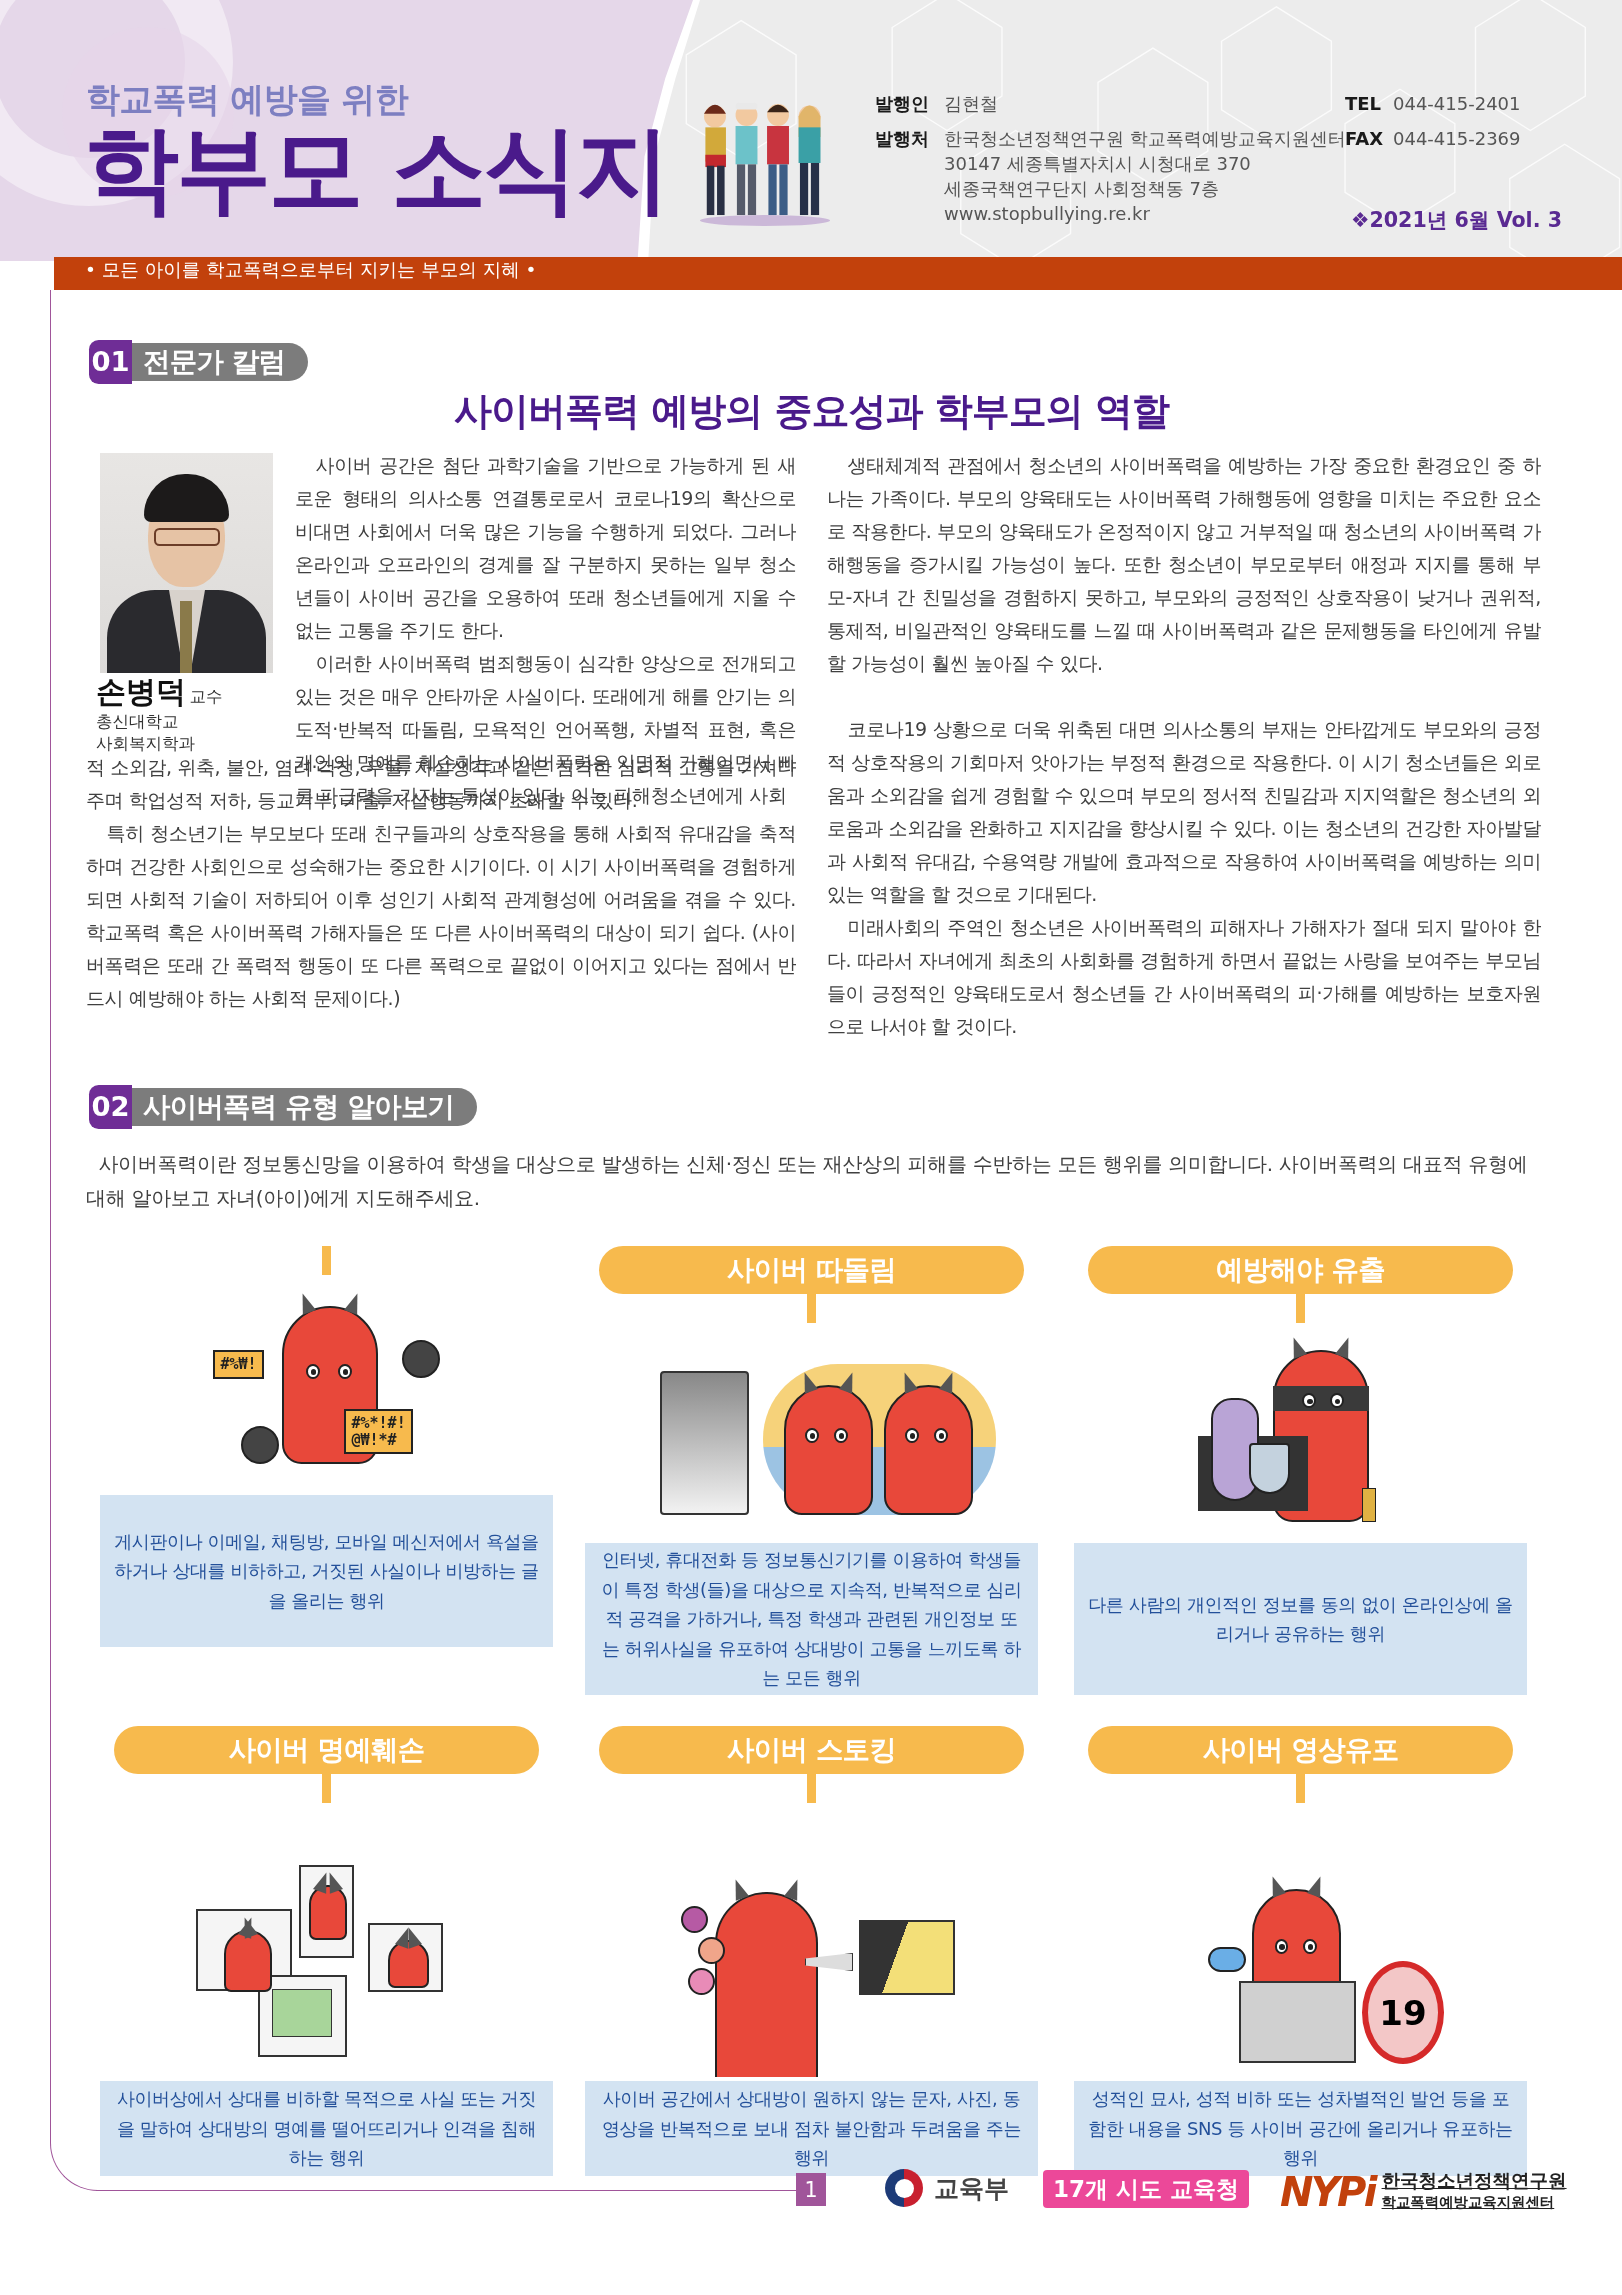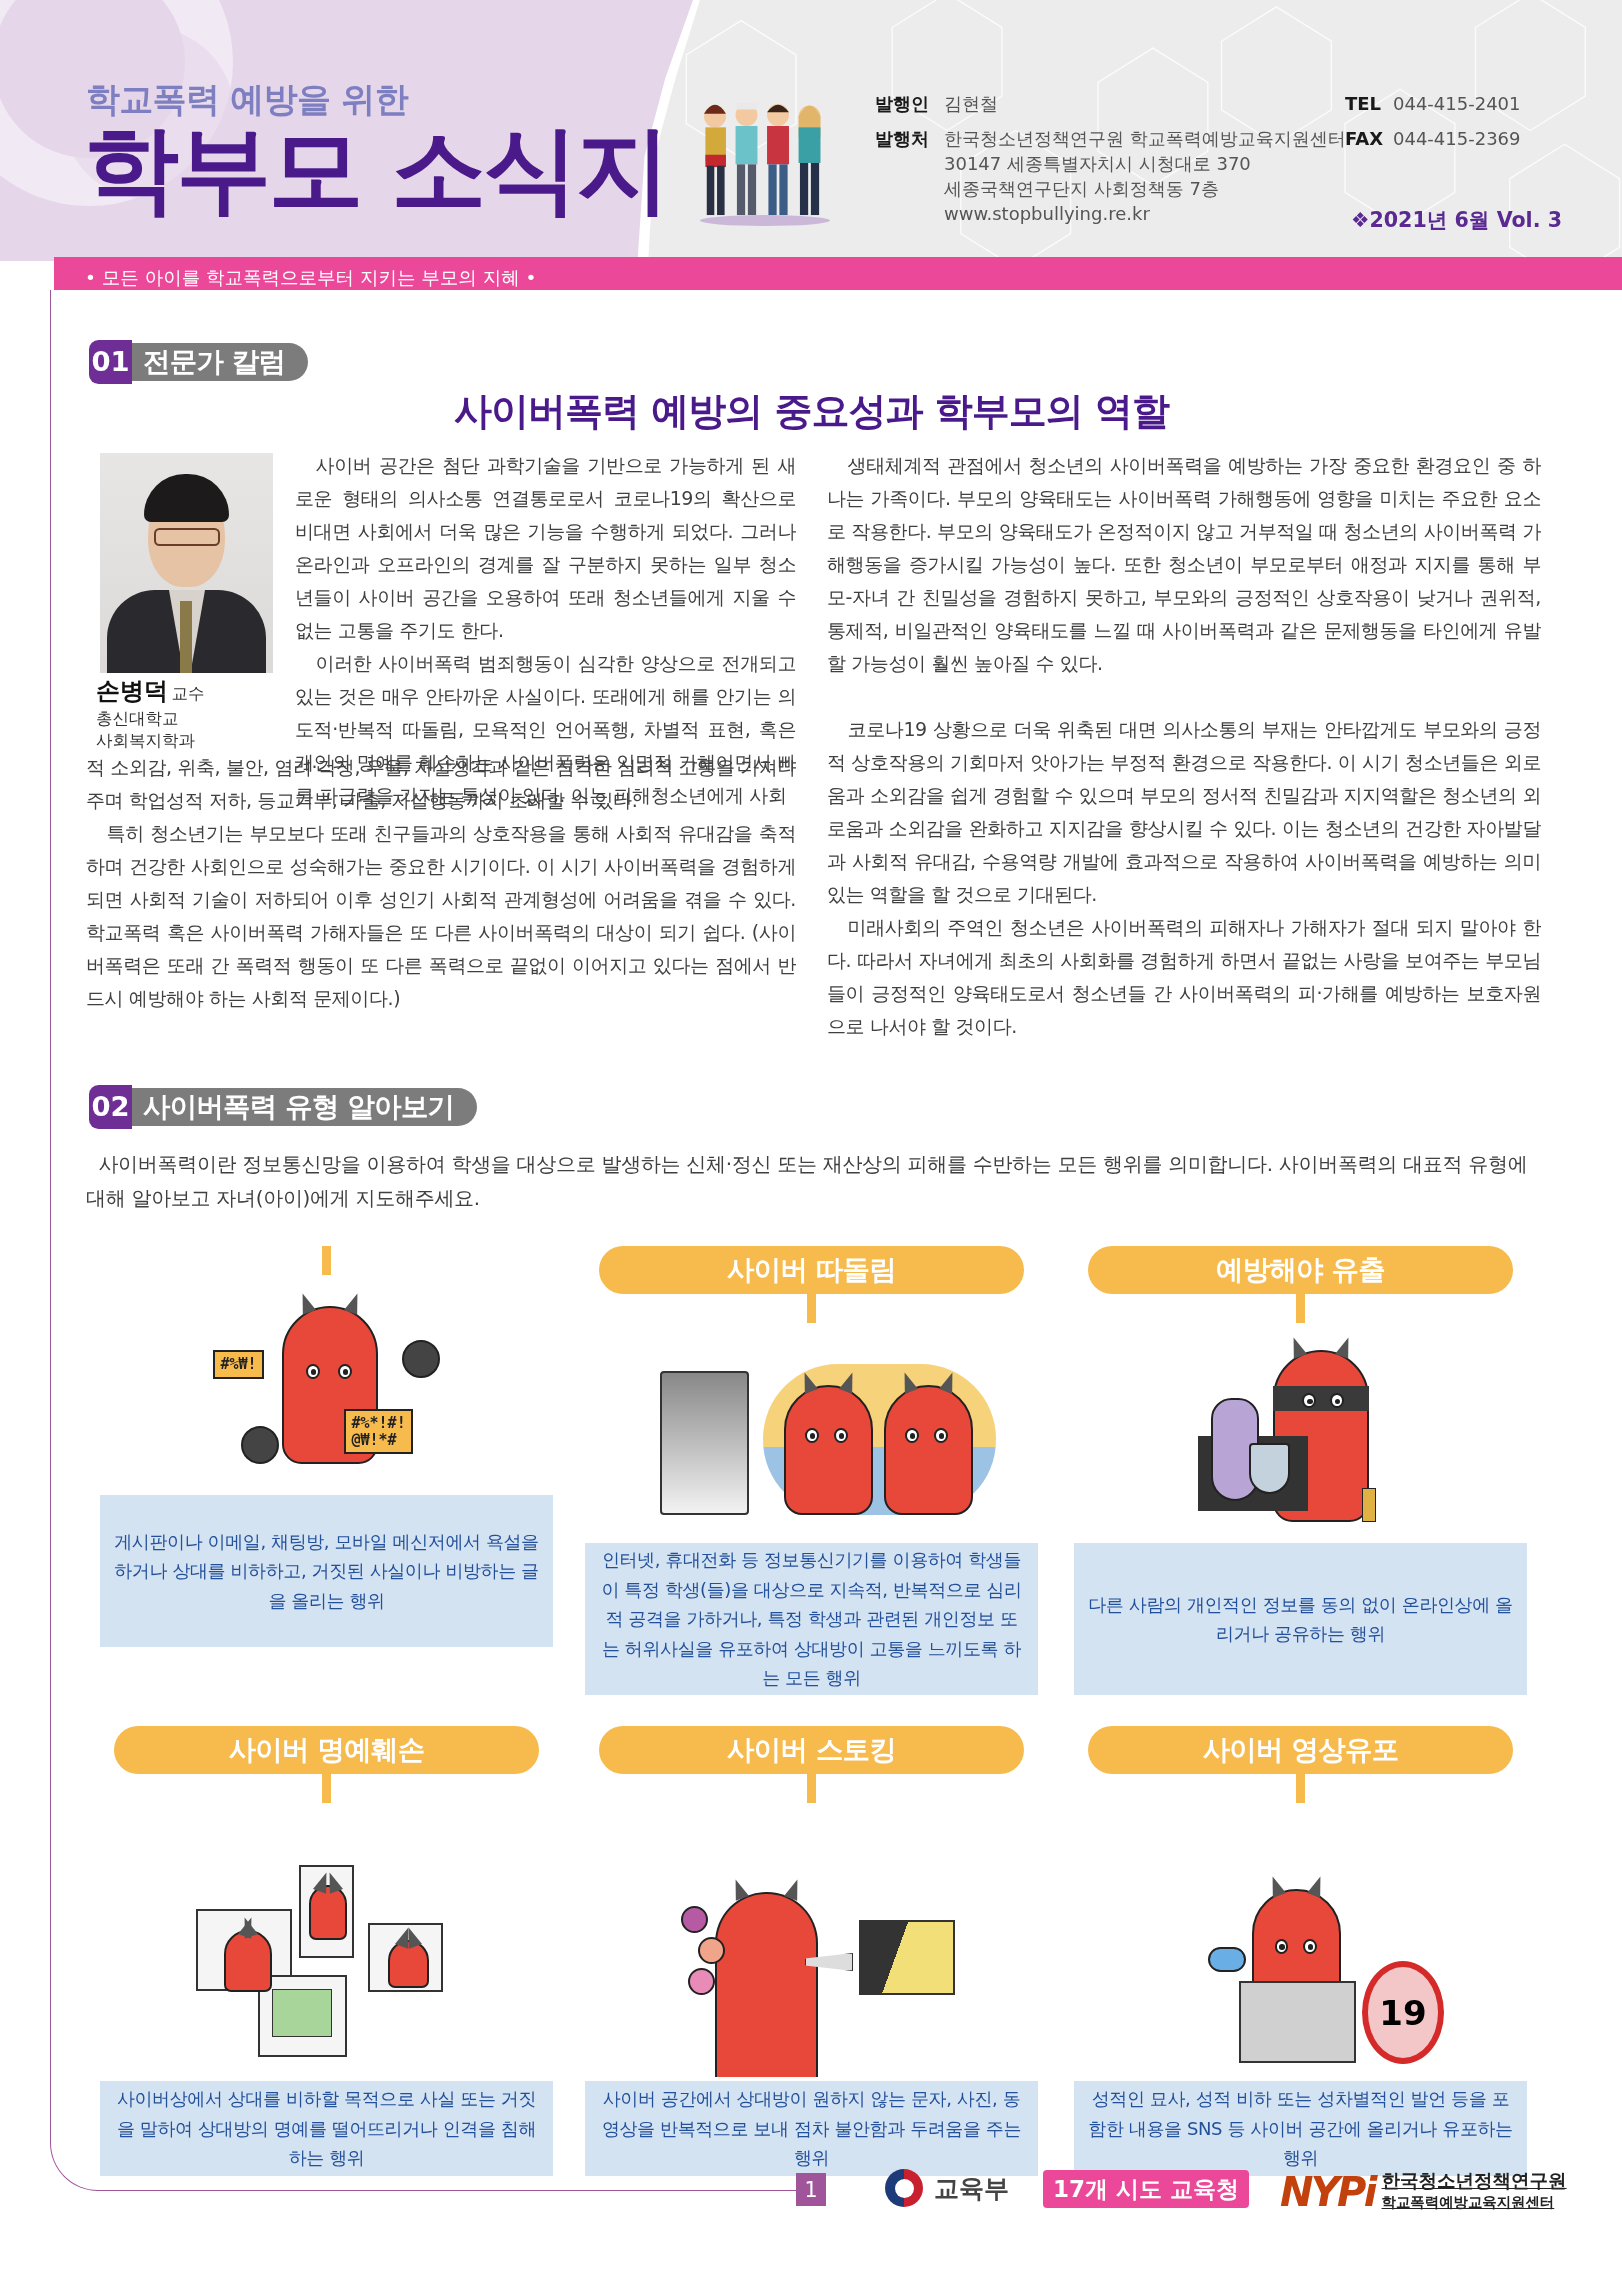--- a/index.html
+++ b/index.html
@@ -26,21 +26,21 @@
   .info-label { font-weight: bold; color: #1a1a1a; display: inline-block; width: 69px; }
   .info-left { left: 875px; }
   .info-left .row { display: flex; }
   .info-left .row + .row { margin-top: 9.6px; }
   .info-left .lines span { display: block; }
   .info-right { left: 1345px; }
   .info-right .row { display: flex; margin-bottom: 9.6px; }
   .info-right .info-label { width: 48px; }
   .issue { position: absolute; left: 1351px; top: 206px; font-size: 20.6px; font-weight: bold; color: #5a2a92; }
 
-  .banner { position: absolute; left: 54px; top: 257px; width: 1569px; height: 33px; background: #ec4899; display: flex; align-items: flex-end; padding-left: 31px; }
+  .banner { position: absolute; left: 54px; top: 257px; width: 1569px; height: 33px; background: #c2410c; display: flex; align-items: flex-start; padding-left: 31px; }
   .banner span { color: #ffffff; font-size: 18.5px; }
 
   
   .frame-left { position: absolute; left: 50px; top: 290px; width: 51px; height: 1901px; border-left: 1.4px solid #a0559a; border-bottom: 1.4px solid #a0559a; border-bottom-left-radius: 48px; }
   .frame-bottom { position: absolute; left: 96px; top: 2190px; width: 700px; height: 1.4px; background: #a0559a; }
 
   
   .sec-head { position: absolute; display: flex; align-items: center; height: 41px; }
   .sec-num { background: #6f2d96; color: #fff; font-size: 27.4px; font-weight: bold; height: 44px; width: 43px;
              border-radius: 9.6px 0 0 9.6px; display: flex; align-items: center; justify-content: center; position: relative; z-index: 2; }
@@ -52,21 +52,21 @@
   
   .photo { position: absolute; left: 100px; top: 453px; width: 173px; height: 220px; background: linear-gradient(#e8e6e4, #dcdad8); overflow: hidden; }
   .photo .head { position: absolute; left: 48px; top: 31px; width: 77px; height: 103px; border-radius: 50% 50% 45% 45%; background: #e6c3a5; }
   .photo .hair { position: absolute; left: 44px; top: 20.6px; width: 85px; height: 48px; border-radius: 41px 41px 6.9px 6.9px; background: #1c1a1a; }
   .photo .glasses { position: absolute; left: 54px; top: 75px; width: 66px; height: 18px; border: 2.7px solid #6b3d28; border-radius: 5.5px; }
   .photo .body { position: absolute; left: 6.9px; top: 137px; width: 159px; height: 96px; background: #2a2a2e; border-radius: 48px 48px 0 0; }
   .photo .shirt { position: absolute; left: 69px; top: 137px; width: 36px; height: 82px; background: #d8d2cc; clip-path: polygon(0 0, 100% 0, 60% 100%, 40% 100%); }
   .photo .tie { position: absolute; left: 80px; top: 148px; width: 12.4px; height: 75px; background: #8a7a4a; }
 
   .author { position: absolute; left: 96px; top: 679px; line-height: 25px; }
-  .author-name { font-size: 24px; font-weight: bold; color: #111; }
+  .author-name { font-size: 30px; font-weight: bold; color: #111; }
   .author-title { font-size: 16.5px; color: #333; }
   .author-line { font-size: 16.5px; color: #333; display: block; line-height: 22px; }
 
   .col-text { position: absolute; font-size: 19px; line-height: 33px; color: #404040; text-align: justify; letter-spacing: -0.4px; }
   .col-text p { text-indent: 20.6px; }
   .col-left-a { left: 295px; top: 449px; width: 501px; }
   .col-left-b { left: 86px; top: 751px; width: 710px; }
   .col-right { left: 827px; top: 449px; width: 714px; }
   .col-right .gap { height: 33px; }
 

